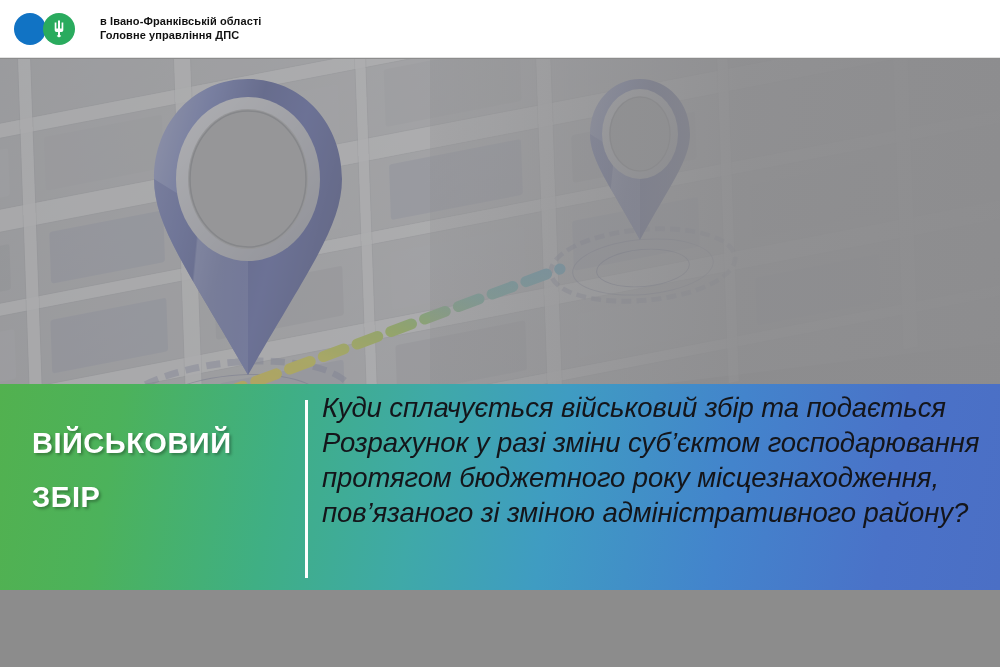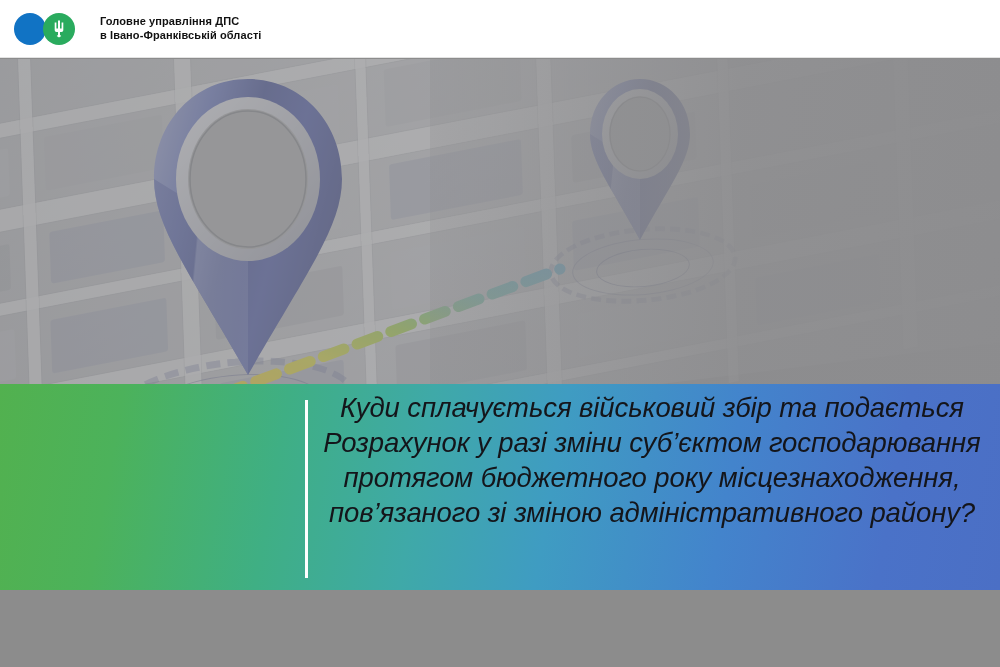--- a/index.html
+++ b/index.html
@@ -200,21 +200,20 @@
   .banner-question {
     position: absolute;
     left: 322px;
     top: 6px;
     width: 660px;
     color: #14151a;
     font-size: 27.5px;
     font-style: italic;
     line-height: 35px;
     letter-spacing: -0.1px;
-    text-align: center;
   }
 
   
   .bottom-strip {
     position: absolute;
     left: 0; top: 590px;
     width: 1000px;
     height: 77px;
     background: #8c8c8c;
   }
@@ -232,22 +231,22 @@
         <svg width="18" height="20" viewBox="0 0 18 20">
           <path d="M9 1.4 L10.0 1.4 L10.0 9.5 L11.6 9.5 L11.6 3.6 L13.3 3.6 L13.3 11.0
                    C13.3 12.2 12.6 12.9 11.4 12.9 L10.0 12.9 L10.0 16.0 L11.3 17.0
                    L9 18.6 L6.7 17.0 L8.0 16.0 L8.0 12.9 L6.6 12.9
                    C5.4 12.9 4.7 12.2 4.7 11.0 L4.7 3.6 L6.4 3.6 L6.4 9.5 L8.0 9.5 L8.0 1.4 Z" fill="#ffffff"></path>
         </svg>
       </div>
     </div>
 
     <div class="header-text">
+      <div>в Івано-Франківській області</div>
       <div>Головне управління ДПС</div>
-      <div>в Івано-Франківській області</div>
     </div>
 
   </div>
 
   <div class="hero">
 
     <div class="map-base"></div>
 
     <div class="map-streets">
 
@@ -372,20 +371,22 @@
       </svg>
     </div>
 
     <div class="hero-wash"></div>
     <div class="hero-wash-right"></div>
   </div>
 
   <div class="banner">
 
     <div class="banner-title">
+      <span>ВІЙСЬКОВИЙ</span>
+      <span class="line2">ЗБІР</span>
     </div>
 
     <div class="banner-divider"></div>
 
     <div class="banner-question">Куди сплачується військовий збір та подається Розрахунок у разі зміни суб’єктом господарювання протягом бюджетного року місцезнаходження, пов’язаного зі зміною адміністративного району?</div>
 
   </div>
 
   <div class="bottom-strip"></div>
 

